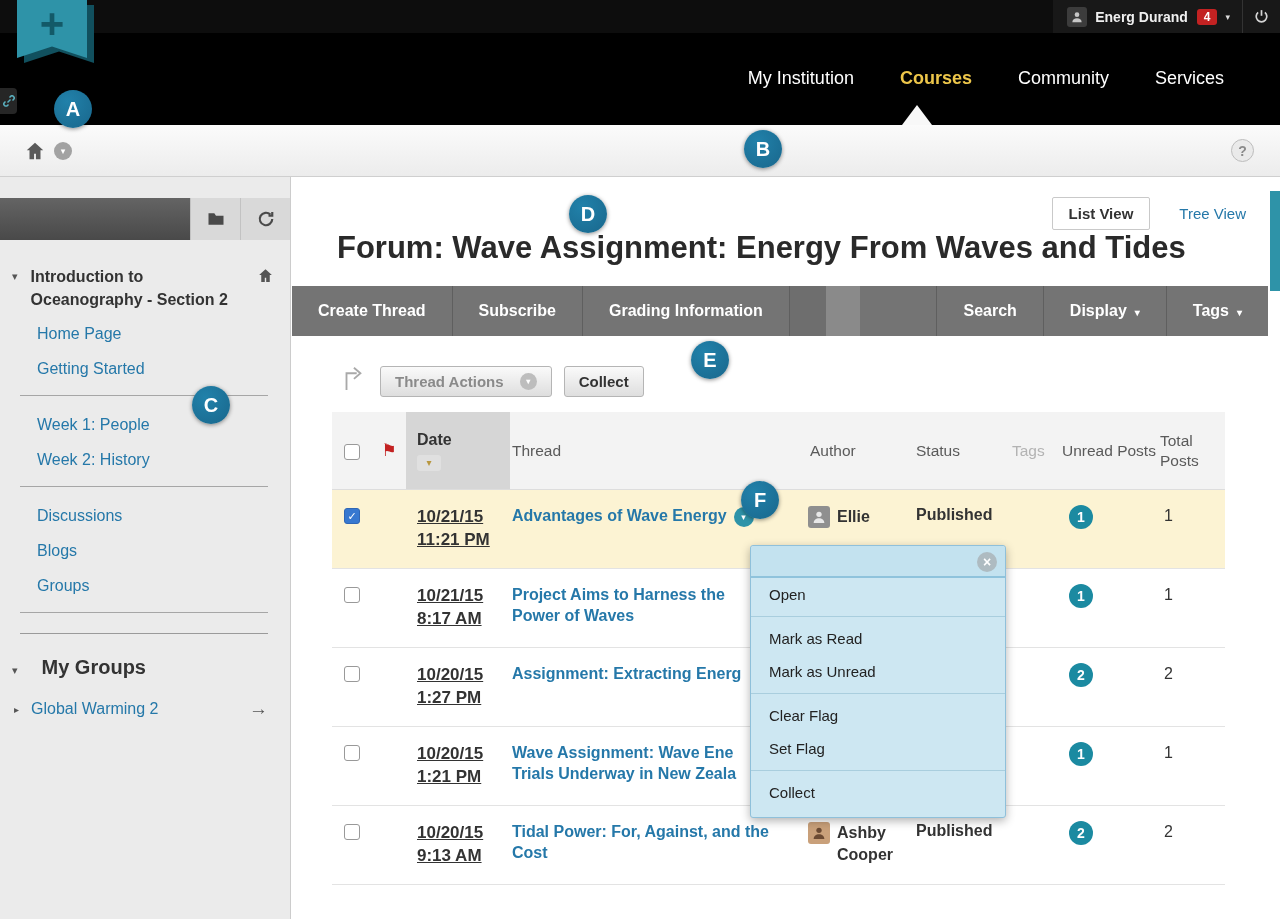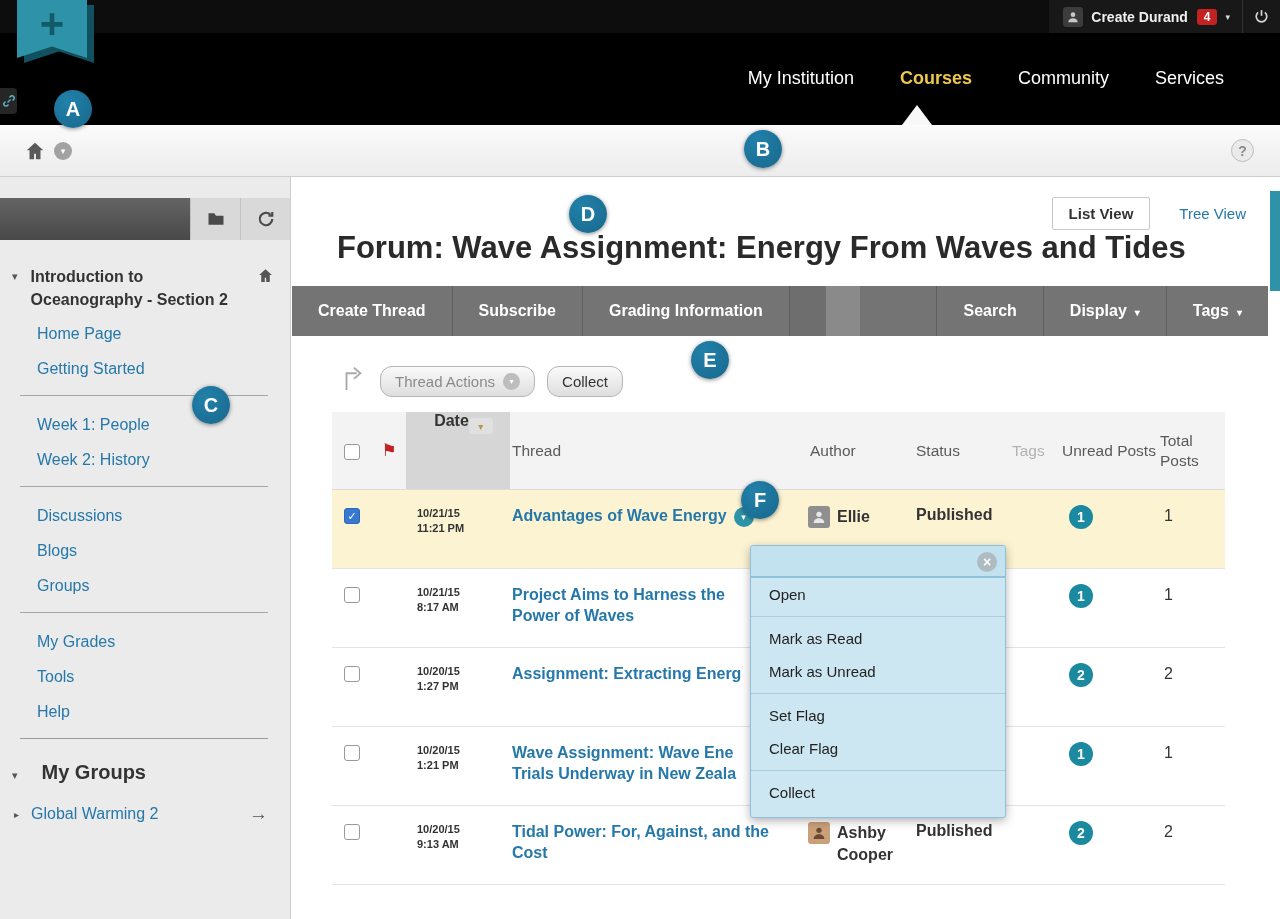--- a/index.html
+++ b/index.html
@@ -91,48 +91,48 @@
       font-family:inherit; font-size:16px; font-weight:bold; padding:0 26px; cursor:pointer;
       display:flex; align-items:center; gap:8px; }
   .ab-left { display:flex;border-radius:8px; }
   .ab-right { display:flex; margin-left:auto; }
   .ab-right .ab-btn { border-left:1px solid #5f5f5f; border-right:0; }
   .gap-a { width:36px; background:#6e6e6e; }
   .gap-b { width:34px; background:#8a8a8a; }
   .ab-caret { font-size:10px; margin-top:2px; }
   .thread-tools { display:flex; align-items:center; margin:30px 0 0 48px; gap:12px; }
   .corner-arrow { margin-right:2px; margin-top:-10px; }
-  .tool-btn { background:linear-gradient(#fafafa,#dedede); border:1px solid #b5b5b5; border-radius:12px;
+  .tool-btn { background:linear-gradient(#fafafa,#dedede); border:1px solid #b5b5b5; border-radius:3px;
       font-family:inherit; font-size:15px; padding:6px 14px; cursor:pointer; display:flex;
-      align-items:center; gap:8px; color:#333; }
+      align-items:center; gap:16px; color:#333;font-weight:bold; }
   .tool-btn.dim { color:#8a8a8a; }
   .tool-caret { width:17px; height:17px; border-radius:50%; background:#bdbdbd; color:#fff; font-size:8px;
       display:flex; align-items:center; justify-content:center; }
   
   .table { margin:15px 55px 0 40px; }
   .t-grid { display:grid; grid-template-columns:40px 34px 104px 298px 106px 96px 50px 98px 1fr; }
   .t-head { background:#f3f3f3; height:78px; align-items:center; font-size:15.5px; color:#5a5a5a;
       border-bottom:1px solid #ddd; }
-  .h-date { background:#d6d6d6; height:100%; display:flex; justify-content:center;
+  .h-date { background:#d6d6d6; height:100%; display:flex; flex-direction:column; justify-content:center;
       padding-left:11px; cursor:pointer; }
   .h-date-label { font-weight:bold; color:#333; font-size:16px; }
   .sort-box { width:24px; height:16px; background:#e0e0e0; border-radius:3px; color:#B8973F;
       font-size:10px; display:flex; align-items:center; justify-content:center; margin-top:6px; cursor:pointer; }
   .h-cell { padding-left:2px; line-height:1.25; cursor:pointer; }
   .h-tags { color:#b3b3b3; cursor:default; }
   .c-check { display:flex; justify-content:center; padding-top:2px; }
   .t-row .c-check { padding-top:18px; }
   .checkbox { width:16px; height:16px; border:1px solid #999; border-radius:3px; background:#fff;
       display:flex; align-items:center; justify-content:center; font-size:11px; color:#fff; cursor:pointer; }
   .checkbox.checked { background:#3778d0; border-color:#2f66b5; }
   .c-flag { display:flex; justify-content:center; padding-top:0; color:var(--badge-red,#C32222);
       font-size:17px; }
   .t-row { min-height:79px; border-bottom:1px solid #e3e3e3; padding:0; }
   .t-row.selected { background:var(--row-highlight,#FCF3D3); }
-  .c-date { padding:16px 0 0 11px; font-weight:bold; font-size:11px; line-height:1.35; }
+  .c-date { padding:16px 0 0 11px; font-weight:bold; font-size:17px; line-height:1.35;text-decoration:underline; }
   .c-date span { display:block; }
   .c-thread { padding:16px 6px 0 2px; }
   .c-thread a { color:var(--link-teal,#2578A9); font-weight:bold; font-size:16px; line-height:1.3;
       text-decoration:none; white-space:pre-line; cursor:pointer; }
   .thread-chevron { display:inline-flex; width:20px; height:20px; border-radius:50%;
       background:var(--accent-teal,#2E93A8); color:#fff; font-size:9px; align-items:center;
       justify-content:center; margin-left:7px; vertical-align:middle; cursor:pointer; }
   .c-author { padding:16px 4px 0 0; display:flex; align-items:flex-start; font-weight:bold; font-size:16px; }
   .avatar { flex:0 0 22px; width:22px; height:22px; border-radius:3px; display:flex; align-items:center;
       justify-content:center; margin-right:7px; }
@@ -175,21 +175,21 @@
 
 <div class="topbar">
   <div class="top-strip">
     <div class="user-chip">
       <span class="user-avatar">
         <svg viewBox="0 0 24 24" fill="currentColor">
             <circle cx="12" cy="8" r="4"></circle>
             <path d="M4 21c0-4.4 3.6-7 8-7s8 2.6 8 7z"></path>
           </svg>
       </span>
-      <span class="user-name">Create Durand</span>
+      <span class="user-name">Energ Durand</span>
       <span class="user-badge">4</span>
       <span class="user-caret">▾</span>
       <span class="power-box">
         <svg viewBox="0 0 24 24" fill="none" stroke="#d4d4d4" stroke-width="2.4">
           <path d="M12 3v8"></path>
             <path d="M7.2 6.2a7.5 7.5 0 1 0 9.6 0"></path>
         </svg>
       </span>
     </div>
   </div>
@@ -256,25 +256,20 @@
     <li><a class="side-link">Week 1: People</a></li>
     <li><a class="side-link">Week 2: History</a></li>
   </ul>
   <hr class="side-div">
   <ul class="side-list">
     <li><a class="side-link">Discussions</a></li>
     <li><a class="side-link">Blogs</a></li>
     <li><a class="side-link">Groups</a></li>
   </ul>
   <hr class="side-div">
-  <ul class="side-list">
-    <li><a class="side-link">My Grades</a></li>
-    <li><a class="side-link">Tools</a></li>
-    <li><a class="side-link">Help</a></li>
-  </ul>
   <hr class="side-div groups-div">
   <div class="my-groups-row">
     <span class="tri-down">▾</span>
     <span class="my-groups-label">My Groups</span>
   </div>
   <div class="group-row">
     <span class="tri-right">▸</span>
     <a class="side-link">Global Warming 2</a>
     <span class="group-arrow">→</span>
   </div>
@@ -452,22 +447,22 @@
 
   <div class="context-menu">
     <div class="cm-top">
       <span class="cm-close">×</span>
     </div>
     <div class="cm-item">Open</div>
     <div class="cm-div"></div>
     <div class="cm-item">Mark as Read</div>
     <div class="cm-item">Mark as Unread</div>
     <div class="cm-div"></div>
+    <div class="cm-item">Clear Flag</div>
     <div class="cm-item">Set Flag</div>
-    <div class="cm-item">Clear Flag</div>
     <div class="cm-div"></div>
     <div class="cm-item">Collect</div>
   </div>
 </div>
 
 <div class="bubble bub-a">A</div>
 <div class="bubble bub-b">B</div>
 <div class="bubble bub-c">C</div>
 <div class="bubble bub-d">D</div>
 <div class="bubble bub-e">E</div>

